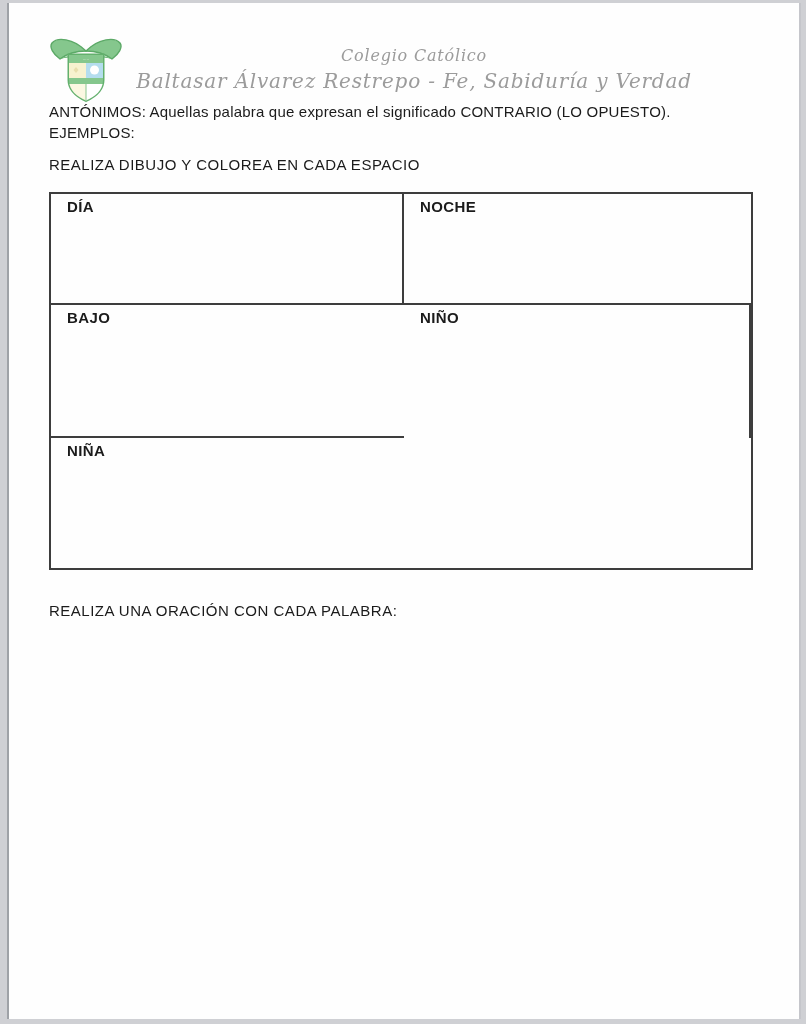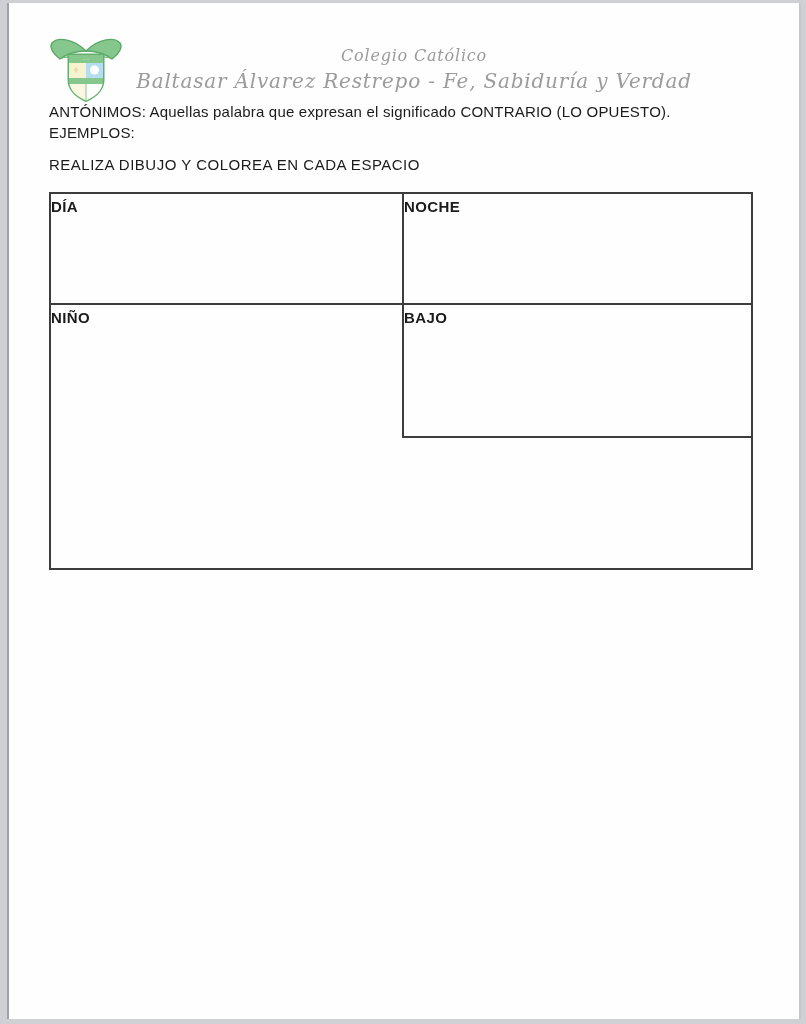--- a/index.html
+++ b/index.html
@@ -51,21 +51,21 @@
     width: 704px; height: 378px;
     box-sizing: border-box;
     border: 2px solid #3d3d3d;
     display: grid;
     grid-template-columns: 353px 1fr;
     grid-template-rows: 111px 133px 1fr;
     background: #fefefe;
   }
   .cell {
     box-sizing: border-box;
-    padding: 4px 0;
+    padding: 4px 16px;
     font-weight: 700;
     font-size: 15px;
     color: #1b1b1b;
     letter-spacing: 0.4px;
   }
   .cell.col-left  { border-right: 2px solid #3d3d3d; }
   .cell.row-1, .cell.row-2 { border-bottom: 2px solid #3d3d3d; }
 </style>
 </head>
 <body>
@@ -104,18 +104,20 @@
   <div class="script-line script-1">Colegio Católico</div>
   <div class="script-line script-2">Baltasar Álvarez Restrepo - Fe, Sabiduría y Verdad</div>
 
   <div class="bold-text def-line">ANTÓNIMOS: Aquellas palabra que expresan el significado CONTRARIO (LO OPUESTO).</div>
   <div class="bold-text ej-line">EJEMPLOS:</div>
   <div class="bold-text draw-line">REALIZA DIBUJO Y COLOREA EN CADA ESPACIO</div>
 
   <div class="worksheet-table">
     <div class="cell col-left row-1">DÍA</div>
     <div class="cell col-right row-1">NOCHE</div>
+    <div class="cell col-right row-2">BAJO</div>
     <div class="cell col-left row-3">NIÑO</div>
-    <div class="cell col-right row-2">BAJO</div>
+    <div class="cell col-right row-3">NIÑA</div>
   </div>
 
+  <div class="bold-text sent-line">REALIZA UNA ORACIÓN CON CADA PALABRA:</div>
 
 </div>
 
 </body></html>

